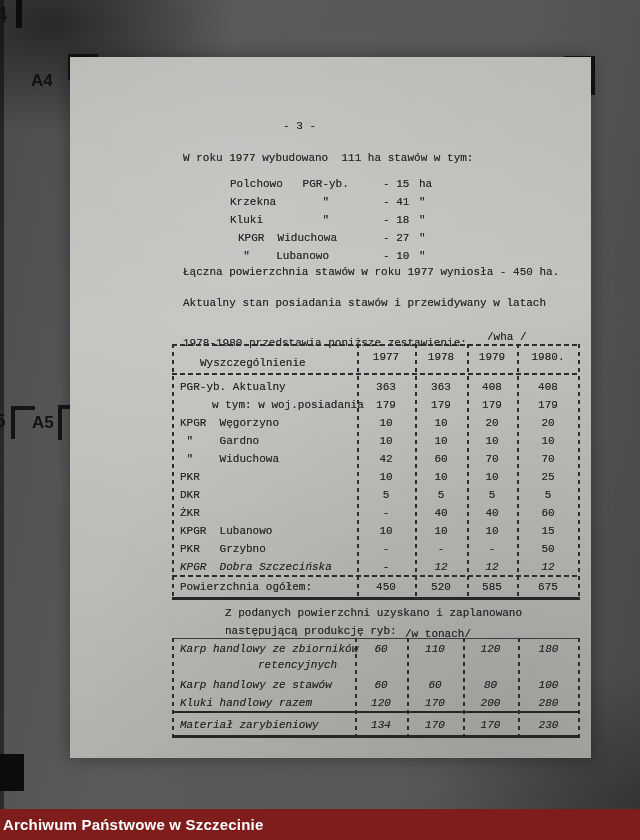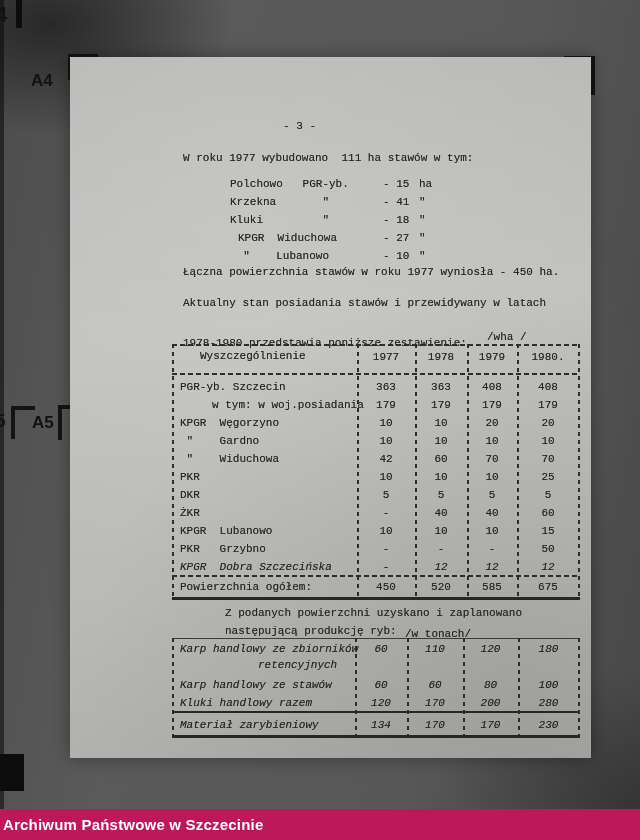--- a/index.html
+++ b/index.html
@@ -41,21 +41,21 @@
   
   .mk{position:absolute;color:#121212;font-family:"Liberation Sans",sans-serif;font-weight:bold;}
   .bracket{position:absolute;border:0 solid #141414;}
   .b-tl{border-top-width:4px;border-left-width:4px;}
   .b-tr{border-top-width:5px;border-right-width:5px;}
   .blk{position:absolute;background:#0c0c0c;}
   .pencil{position:absolute;font-family:"DejaVu Sans",sans-serif;color:#4f4f4f;
     font-size:24px;transform:rotate(-5deg);opacity:0.85;}
   .stray{position:absolute;width:2px;height:13px;background:rgba(70,70,70,0.45);transform:rotate(4deg);}
   
-  .archive-bar{position:absolute;left:0;bottom:0;width:640px;height:31px;background:#be185d;
+  .archive-bar{position:absolute;left:0;bottom:0;width:640px;height:31px;background:#7f1d1d;
     display:flex;align-items:center;}
   .archive-bar span{color:#fdfdfd;font-family:"Liberation Sans",sans-serif;
     font-weight:bold;font-size:15px;padding-left:3px;letter-spacing:0.2px;}
 </style>
 </head>
 <body>
 
 <div id="stage">
   <div class="photo">
     <div class="left-strip"></div>
@@ -114,29 +114,29 @@
         <div class="hdash" style="top:231px;"></div>
         <div class="hsolid" style="top:253px;height:3px;"></div>
         <div class="vdash" style="left:0;height:253px;"></div>
         <div class="vdash" style="left:185px;height:253px;"></div>
         <div class="vdash" style="left:243px;height:253px;"></div>
         <div class="vdash" style="left:295px;height:253px;"></div>
         <div class="vdash" style="left:345px;height:253px;"></div>
         <div class="vdash" style="left:406px;height:253px;"></div>
 
         <div class="trow" style="top:4px;">
-          <span class="t" style="left:28px;top:2px;">Wyszczególnienie</span>
+          <span class="t" style="left:28px;top:9px;">Wyszczególnienie</span>
           <span class="t v at-c1">1977</span>
           <span class="t v at-c2">1978</span>
           <span class="t v at-c3">1979</span>
           <span class="t v at-c4">1980.</span>
         </div>
 
         <div class="trow" style="top:34px;">
-          <span class="t lbl">PGR-yb. Szczecin</span>
+          <span class="t lbl">PGR-yb. Aktualny</span>
           <span class="t v at-c1">363</span>
           <span class="t v at-c2">363</span>
           <span class="t v at-c3">408</span>
           <span class="t v at-c4">408</span>
         </div>
         <div class="trow" style="top:52px;">
           <span class="t lbl ind">w tym: w woj.posiadania</span>
           <span class="t v at-c1">179</span>
           <span class="t v at-c2">179</span>
           <span class="t v at-c3">179</span>

